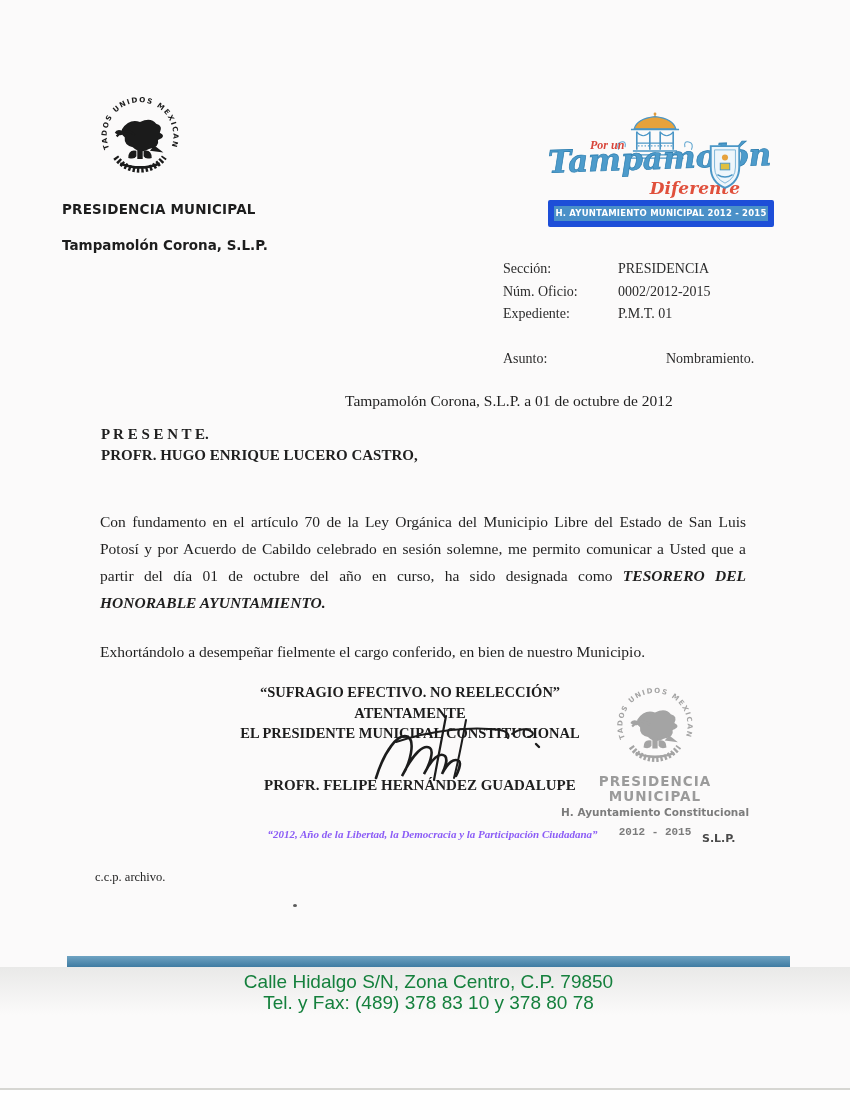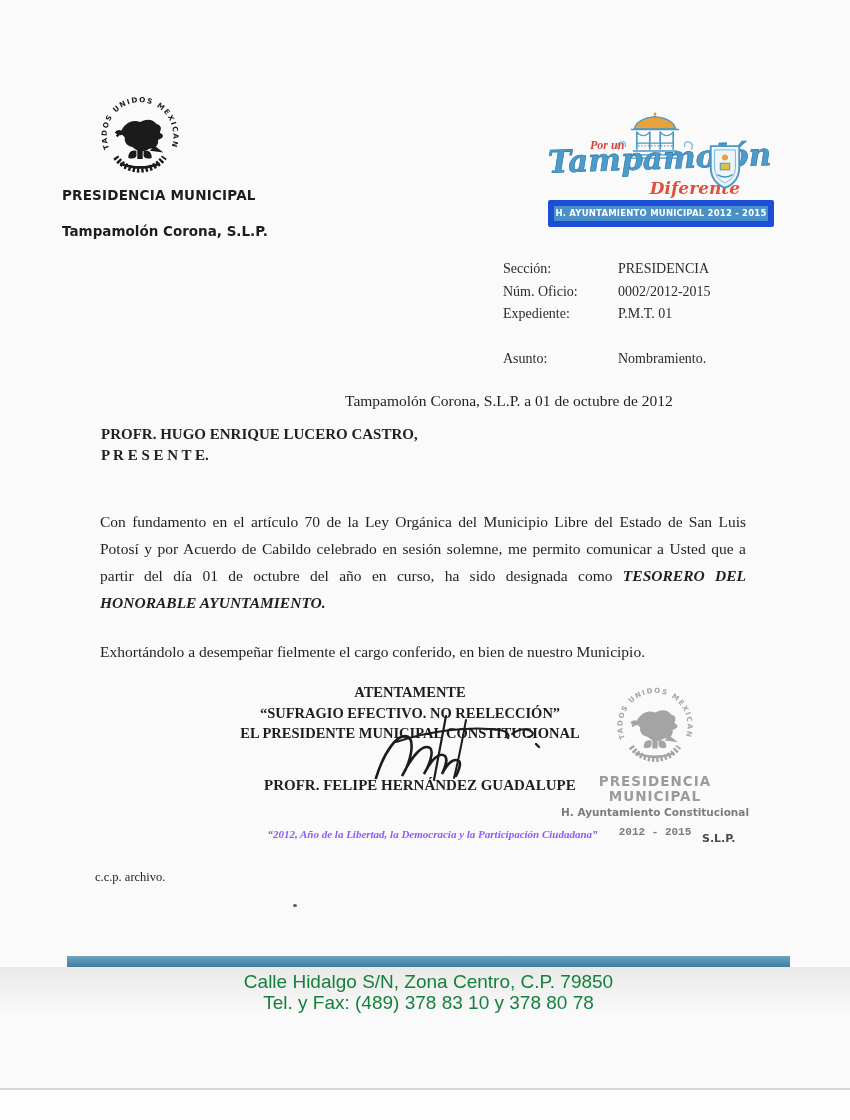--- a/index.html
+++ b/index.html
@@ -7,21 +7,21 @@
     position:relative;width:850px;height:1120px;overflow:hidden;
     background:#fbfafa;
     font-family:"Liberation Serif", serif;
     color:#1f1f1f;
   }
   .abs{position:absolute;}
 
   
   .hdr-left{left:62px;top:95px;width:185px;}
   .hdr-left .seal{display:block;margin-left:32px;width:92px;height:90px;}
-  .dept-title{font-family:"DejaVu Sans",sans-serif;font-weight:bold;font-size:13.5px;letter-spacing:.2px;color:#1d1d1d;margin-top:2px;white-space:nowrap;}
+  .dept-title{font-family:"DejaVu Sans",sans-serif;font-weight:bold;font-size:13.5px;letter-spacing:.2px;color:#1d1d1d;margin-top:16px;white-space:nowrap;}
   .dept-subtitle{font-family:"DejaVu Sans",sans-serif;font-weight:bold;font-size:13.5px;color:#1d1d1d;margin-top:20px;white-space:nowrap;}
 
   
   .logo{left:548px;top:112px;width:214px;height:106px;}
   .logo .kiosk{position:absolute;left:46px;top:0;width:122px;height:52px;}
   .logo .por-un{position:absolute;left:42px;top:26px;font-style:italic;font-weight:bold;font-size:12px;color:#d8453a;}
   .logo .script{
     position:absolute;left:0;top:28px;width:100%;text-align:center;
     font-family:"DejaVu Serif",serif;font-style:italic;font-weight:bold;
     font-size:31px;color:#4d9bcb;-webkit-text-stroke:.7px #2f7fb0;
@@ -33,21 +33,21 @@
     background:#4a90c8;border:6px solid #1d4ed8;border-radius:2px;
     color:#ffffff;font-family:"DejaVu Sans",sans-serif;font-weight:bold;font-size:8.5px;
     text-align:center;white-space:nowrap;letter-spacing:.2px;
   }
   .logo .shield{position:absolute;left:158px;top:30px;width:38px;height:50px;}
 
   
   .meta{left:503px;top:258px;font-size:14px;color:#2b2b2b;}
   .meta .row{display:flex;line-height:22.5px;}
   .meta .lbl{width:115px;}
-  .meta .asunto{margin-top:22px;}
+  .meta .asunto{margin-top:22px;gap:48px;}
 
   
   .dateline{left:345px;top:392px;font-size:15.5px;white-space:nowrap;}
   .recipient{left:101px;top:424px;font-weight:bold;font-size:15px;line-height:21px;}
   .para{left:100px;width:646px;font-size:15.5px;line-height:27px;text-align:justify;}
   .p1{top:492px;}
   .p2{top:622px;}
   .closing{left:230px;top:682px;width:360px;text-align:center;font-weight:bold;font-size:14.5px;line-height:20.5px;color:#1c1c1c;}
   .signature{left:362px;top:712px;width:205px;height:85px;}
   .signer{left:264px;top:777px;font-weight:bold;font-size:15px;white-space:nowrap;}
@@ -166,31 +166,31 @@
     </div>
     <div class="row asunto">
       <span class="lbl">Asunto:</span>
       <span>Nombramiento.</span>
     </div>
   </div>
 
   <div class="abs dateline">Tampamolón Corona, S.L.P. a 01 de octubre de 2012</div>
 
   <div class="abs recipient">
+    <div>P R E S E N T E.</div>
     <div>PROFR. HUGO ENRIQUE LUCERO CASTRO,</div>
-    <div>P R E S E N T E.</div>
   </div>
 
   <p class="abs para p1"><span>Con fundamento en el artículo 70 de la Ley Orgánica del Municipio Libre del Estado de San Luis Potosí y por Acuerdo de Cabildo celebrado en sesión solemne,  me permito comunicar a Usted que a partir del día 01 de octubre del año en curso, ha sido designada como </span><b><i>TESORERO DEL HONORABLE AYUNTAMIENTO.</i></b></p>
 
   <p class="abs para p2">Exhortándolo a desempeñar fielmente el cargo conferido, en bien de nuestro Municipio.</p>
 
   <div class="abs closing">
+    <div>“SUFRAGIO EFECTIVO. NO REELECCIÓN”</div>
     <div>ATENTAMENTE</div>
-    <div>“SUFRAGIO EFECTIVO. NO REELECCIÓN”</div>
     <div>EL PRESIDENTE MUNICIPAL CONSTITUCIONAL</div>
   </div>
 
   <svg class="abs signature">
       <use href="#sig"></use>
     </svg>
 
   <div class="abs signer">PROFR. FELIPE HERNÁNDEZ GUADALUPE</div>
 
   <div class="abs stamp">

